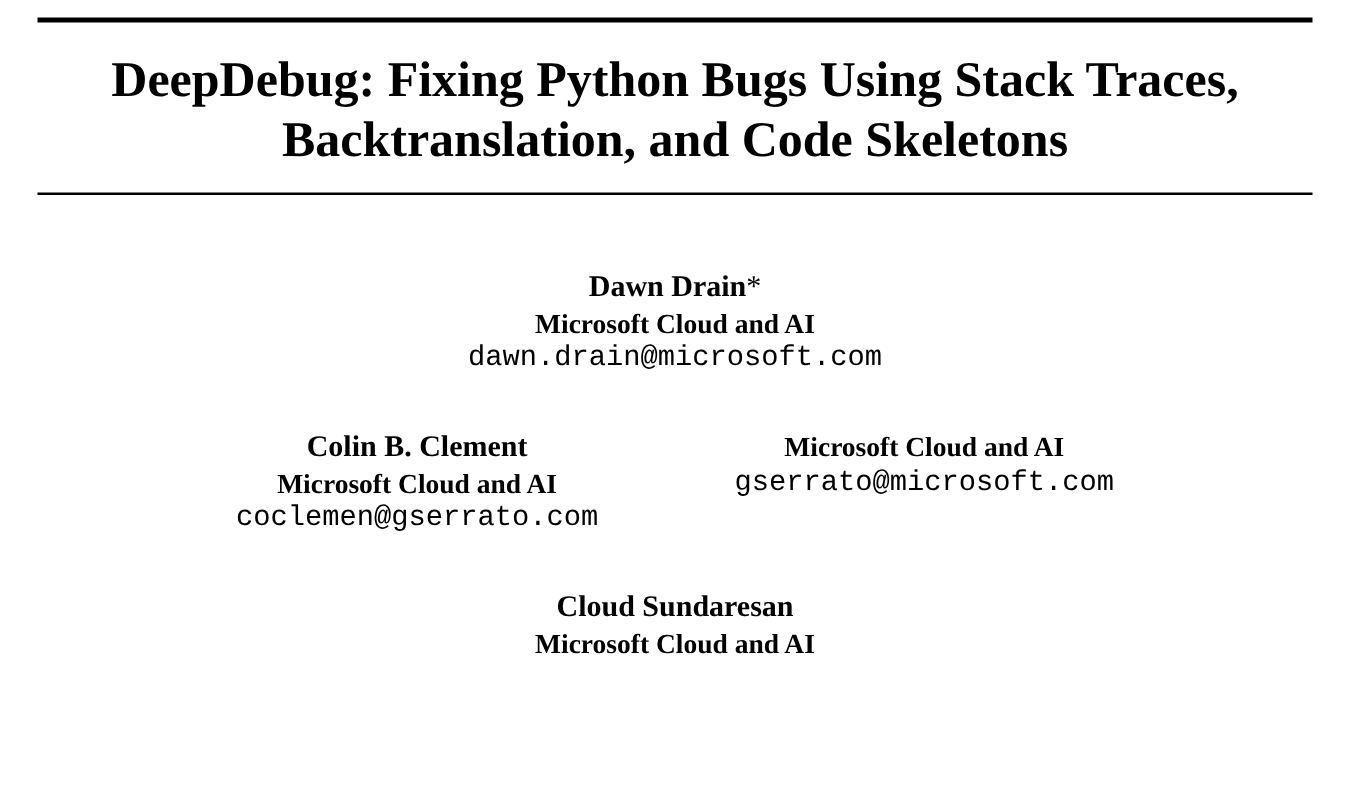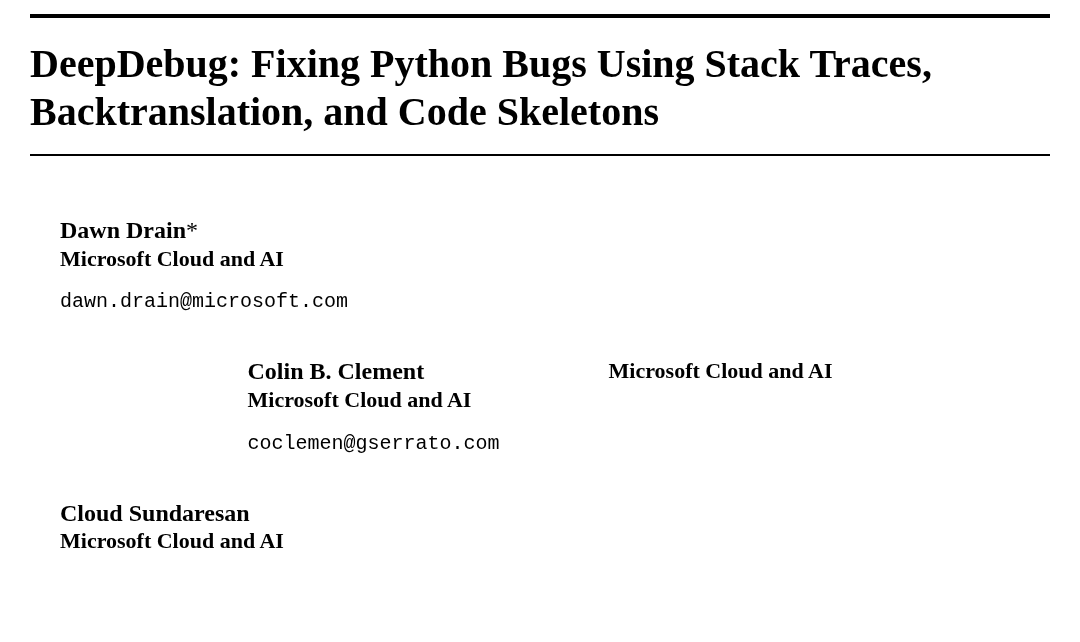--- a/index.html
+++ b/index.html
@@ -17,51 +17,51 @@
     position: relative;
   }
   .top-rule {
     border: 0;
     border-top: 4px solid #000;
     margin: 14px 0 18px 0;
   }
   .title {
     font-size: 40px;
     font-weight: 700;
-    text-align: left;
+    text-align: center;
     line-height: 1.2;
     margin: 22px 0 18px 0;
   }
   .mid-rule {
     border: 0;
     border-top: 2px solid #000;
     margin: 10px 0 60px 0;
   }
   .authors-block {
+    text-align: center;
   }
   .author {
     display: inline-block;
     vertical-align: top;
     margin: 0 30px;
   }
   .author-name {
     font-size: 24px;
     font-weight: 700;
     line-height: 1.2;
   }
   .affiliation {
     font-size: 22px;
     font-weight: 700;
     line-height: 1.25;
   }
   .email {
     font-family: "Courier New", Courier, monospace;
-    font-size: 20px;
+    font-size: 23px;
     line-height: 1.3;
-    margin-top: 17px;
   }
   .row {
     margin-bottom: 42px;
   }
   .row:last-child {
     margin-bottom: 0;
   }
   .two-col {
     display: flex;
     justify-content: center;
@@ -100,20 +100,21 @@
     <div class="row two-col">
       <div class="author">
         <div class="author-name">
           <span>Colin B. Clement</span><span class="note-mark"></span>
         </div>
         <div class="affiliation">Microsoft Cloud and AI</div>
         <div class="email">coclemen@gserrato.com</div>
       </div>
       <div class="author">
         <div class="affiliation">Microsoft Cloud and AI</div>
+        <div class="email">gserrato@microsoft.com</div>
       </div>
     </div>
 
     <div class="row">
       <div class="author">
         <div class="author-name">
           <span>Cloud Sundaresan</span><span class="note-mark"></span>
         </div>
         <div class="affiliation">Microsoft Cloud and AI</div>
       </div>

